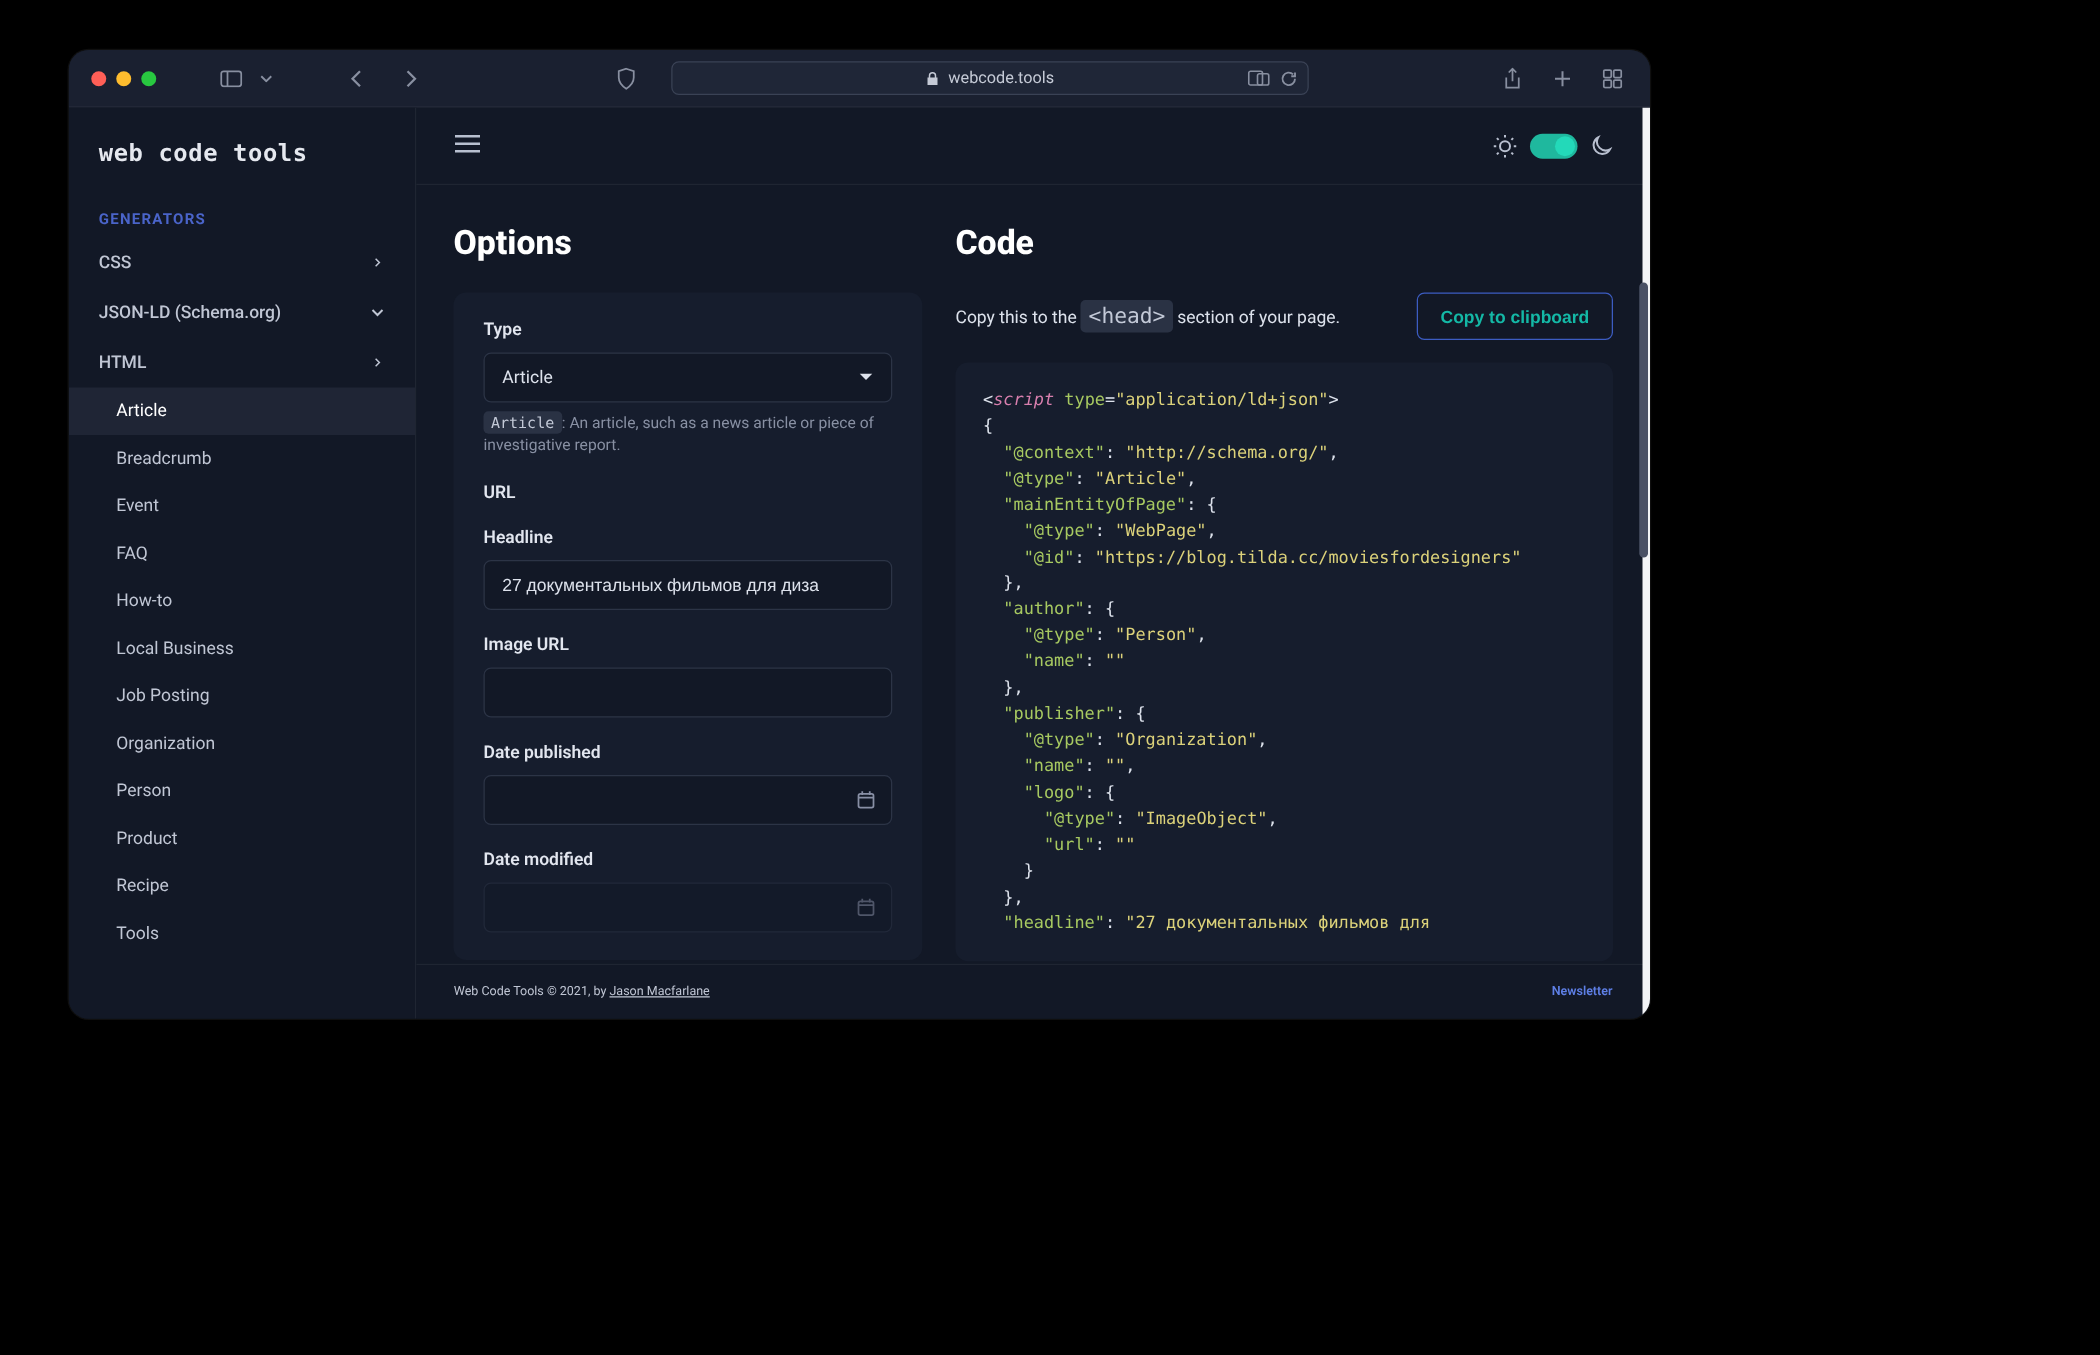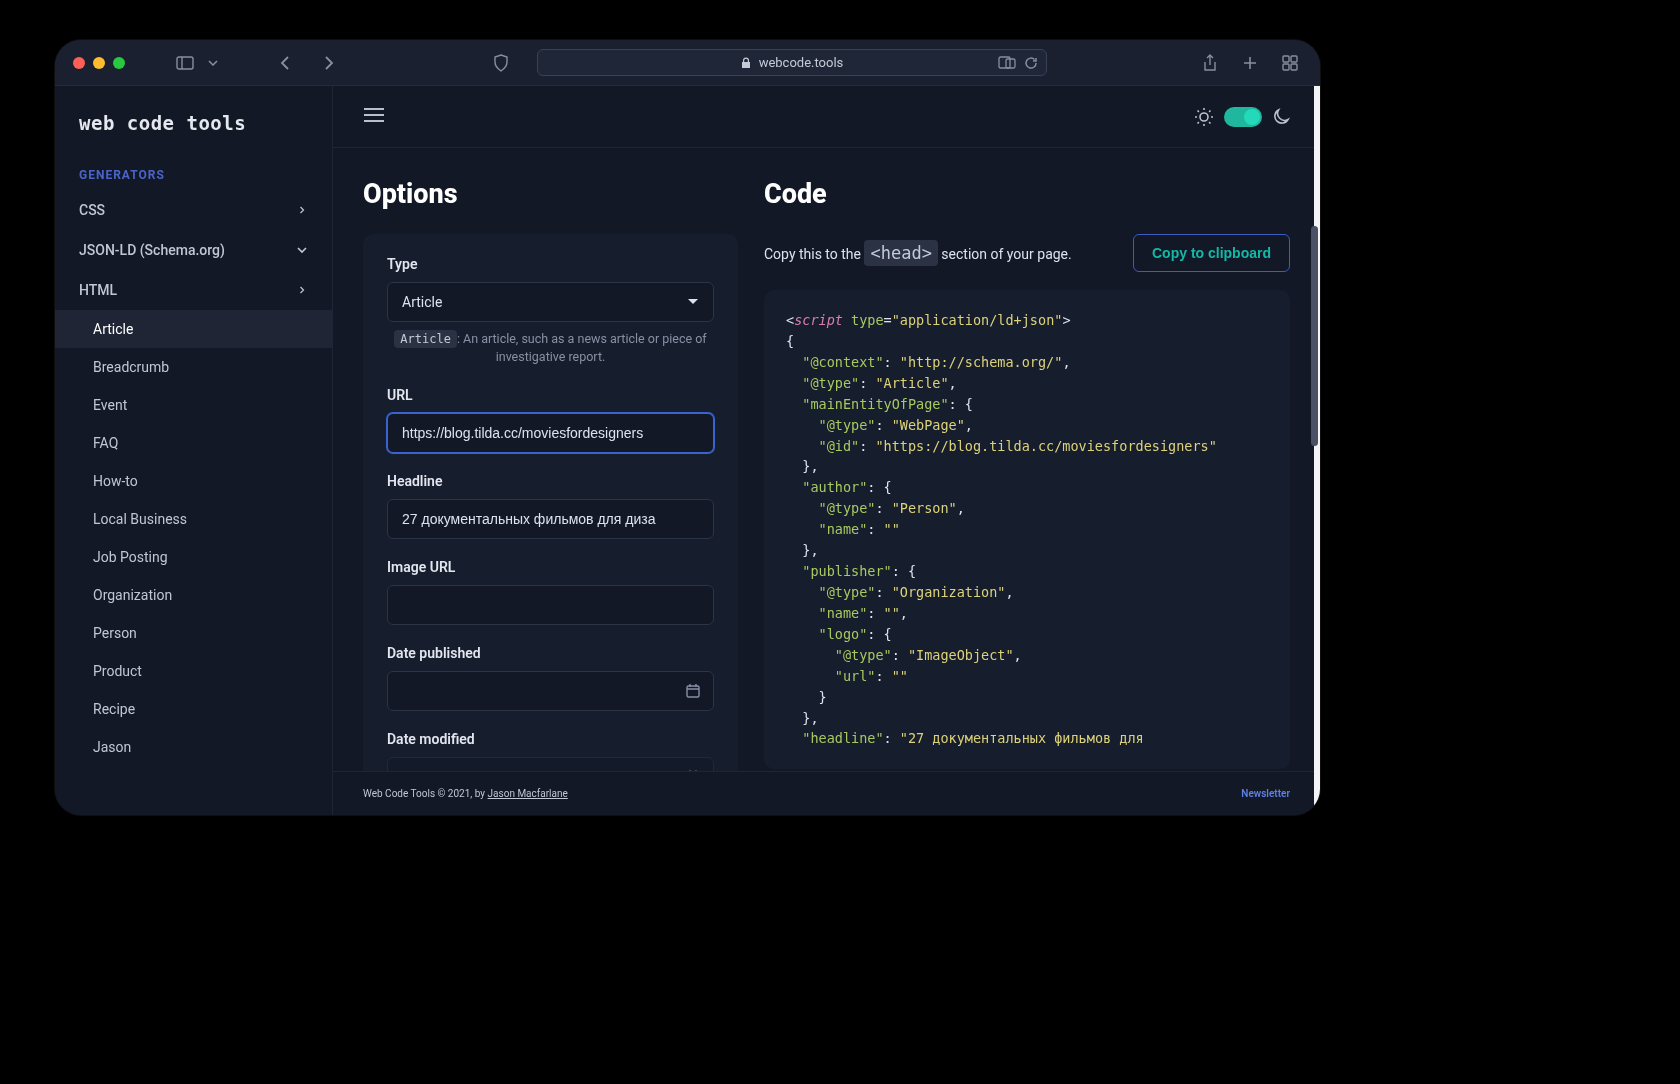--- a/index.html
+++ b/index.html
@@ -6,21 +6,21 @@
     body {
       background: #000;
       font-family: -apple-system, BlinkMacSystemFont, "Segoe UI", Roboto, sans-serif;
       height: 1084px;
       width: 1680px;
       overflow: hidden;
       padding: 40px 55px;
     }
     .window {
       background: #121826;
-      border-radius: 26px;
+      border-radius: 16px;
       height: 775px;
       width: 1265px;
       display: flex;
       flex-direction: column;
       overflow: hidden;
       box-shadow: 0 0 0 1px rgba(255,255,255,0.06);
     }
     
     .safari-bar {
       height: 46px;
@@ -175,21 +175,21 @@
       padding: 0 14px;
       font-size: 14px;
       display: flex;
       align-items: center;
       justify-content: space-between;
     }
     .text-input input {
       background: transparent; border: none; outline: none; color: #dde2ec; font-size: 14px; width: 100%;
     }
     .text-input.focused { border-color: #3a63d0; box-shadow: 0 0 0 1px #3a63d0; }
-    .help-text { font-size: 12.5px; color: #8890a3; margin-top: 8px; line-height: 1.45; text-align: center; }
+    .help-text { font-size: 12.5px; color: #8890a3; margin-top: 8px; line-height: 1.45; }
     .help-code {
       background: #2a3244; padding: 2px 6px; border-radius: 4px; font-family: Menlo, monospace; font-size: 12px; color: #c3c9d7;
     }
     .field-block { margin-bottom: 20px; }
     .date-input { position: relative; }
     .cal-icon { position: absolute; right: 12px; top: 50%; transform: translateY(-50%); color: #888fa5; }
 
     
     .copy-row { display: flex; align-items: center; justify-content: space-between; margin-bottom: 18px; gap: 16px; }
     .copy-text { font-size: 14px; color: #dde2ec; }
@@ -355,21 +355,21 @@
       <div class="sidebar-subitem"><span>Breadcrumb</span></div>
       <div class="sidebar-subitem"><span>Event</span></div>
       <div class="sidebar-subitem"><span>FAQ</span></div>
       <div class="sidebar-subitem"><span>How-to</span></div>
       <div class="sidebar-subitem"><span>Local Business</span></div>
       <div class="sidebar-subitem"><span>Job Posting</span></div>
       <div class="sidebar-subitem"><span>Organization</span></div>
       <div class="sidebar-subitem"><span>Person</span></div>
       <div class="sidebar-subitem"><span>Product</span></div>
       <div class="sidebar-subitem"><span>Recipe</span></div>
-      <div class="sidebar-subitem"><span>Jason</span></div>
+      <div class="sidebar-subitem"><span>Tools</span></div>
     </div>
 
     <div class="main">
       <div class="page-edge"></div>
 
       <div class="topbar">
         <div class="hamburger">
           <svg width="22" height="16" viewBox="0 0 22 16" fill="none" stroke="currentColor" stroke-width="2">
               <path d="M1 2h20M1 8h20M1 14h20"></path>
             </svg>
@@ -400,23 +400,20 @@
                     <path d="M1 1l5 5 5-5z"></path>
                   </svg>
               </div>
               <div class="help-text">
                 <span class="help-code">Article</span><span>: An article, such as a news article or piece of investigative report.</span>
               </div>
             </div>
 
             <div class="field-block">
               <div class="field-label">URL</div>
-              <div class="text-input focused">
-                <input value="https://blog.tilda.cc/moviesfordesigners" style="">
-              </div>
             </div>
 
             <div class="field-block">
               <div class="field-label">Headline</div>
               <div class="text-input">
                 <input value="27 документальных фильмов для диза" style="">
               </div>
             </div>
 
             <div class="field-block">

